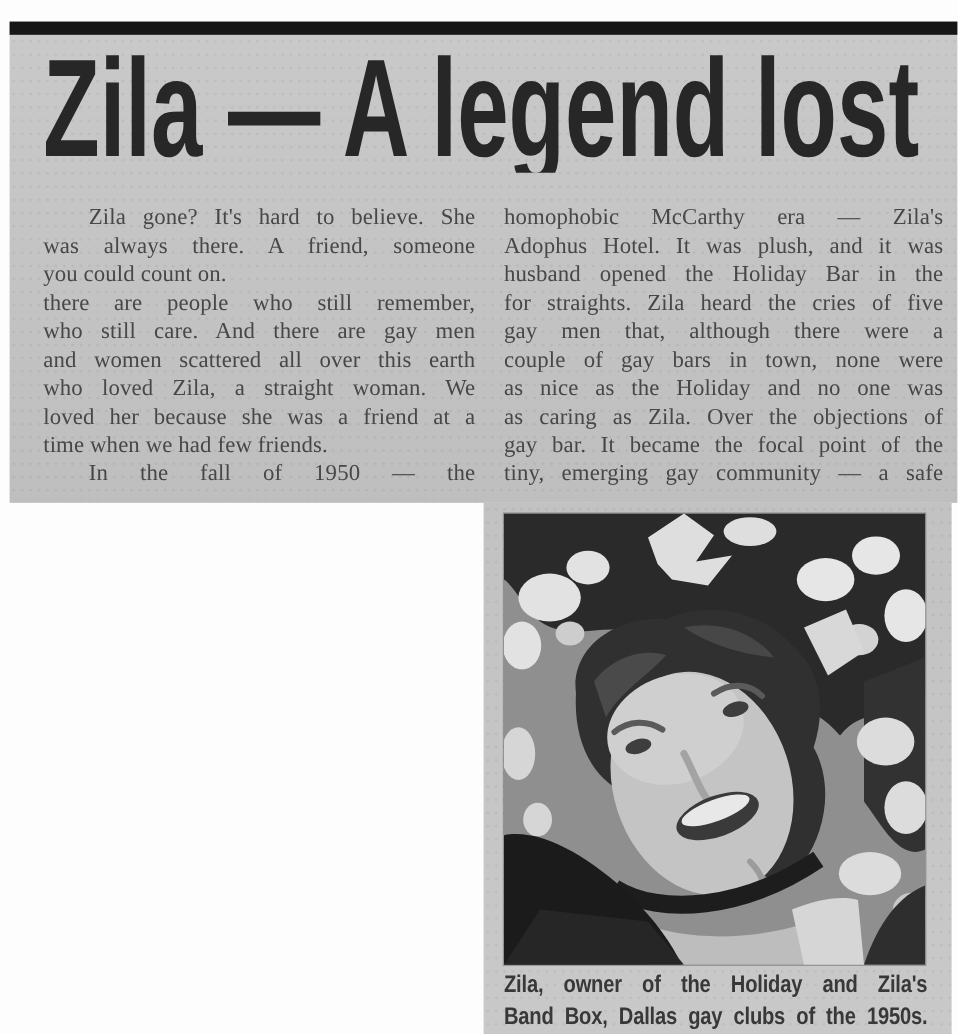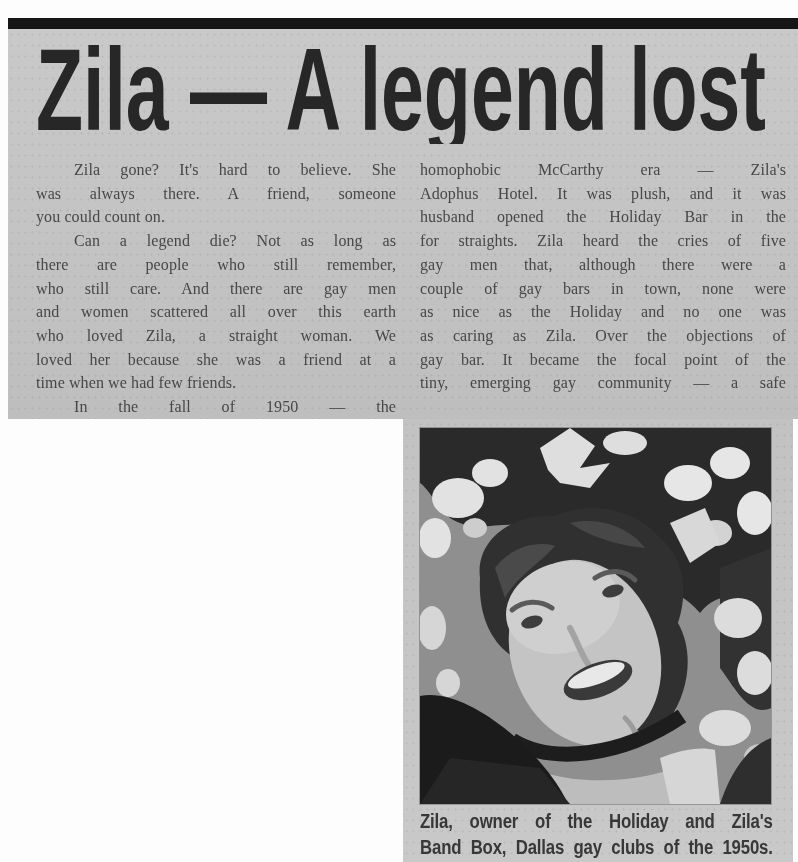--- a/index.html
+++ b/index.html
@@ -32,22 +32,22 @@
   }
   .headline text {
     font-family: "Liberation Sans", sans-serif;
     font-weight: bold;
     fill: var(--headline-ink, #272727);
   }
   .columns {
     position: absolute; top: 140px; left: 0; width: 100%;
   }
   .col {
-    position: absolute; top: 0;
-    font-size: 16px;
+    position: absolute; top: 12px;
+    font-size: 19px;
     line-height: 23.7px;
     color: var(--ink, #474747);
     letter-spacing: 0.1px;
   }
   .col-left  { left: 28px;  width: 360px; }
   .col-right { left: 412px; width: 366px; }
   .tl { text-align: justify; text-align-last: justify; }
   .tl.flush { text-align-last: left; }
   .tl.indent { text-indent: 38px; }
 
@@ -94,21 +94,20 @@
       <svg width="744" height="104" viewBox="0 0 744 104">
         <text x="2" y="90" font-size="116" textLength="730" lengthAdjust="spacingAndGlyphs">Zila — A legend lost</text>
       </svg>
     </div>
 
     <div class="columns">
       <div class="col col-left">
           <div class="tl indent">Zila gone? It's hard to believe. She</div>
           <div class="tl">was always there. A friend, someone</div>
           <div class="tl flush">you could count on.</div>
-          <div class="tl indent">Can a legend die? Not as long as</div>
           <div class="tl">there are people who still remember,</div>
           <div class="tl">who still care. And there are gay men</div>
           <div class="tl">and women scattered all over this earth</div>
           <div class="tl">who loved Zila, a straight woman. We</div>
           <div class="tl">loved her because she was a friend at a</div>
           <div class="tl flush">time when we had few friends.</div>
           <div class="tl indent">In the fall of 1950 — the</div>
         </div>
       <div class="col col-right">
           <div class="tl">homophobic McCarthy era — Zila's</div>

